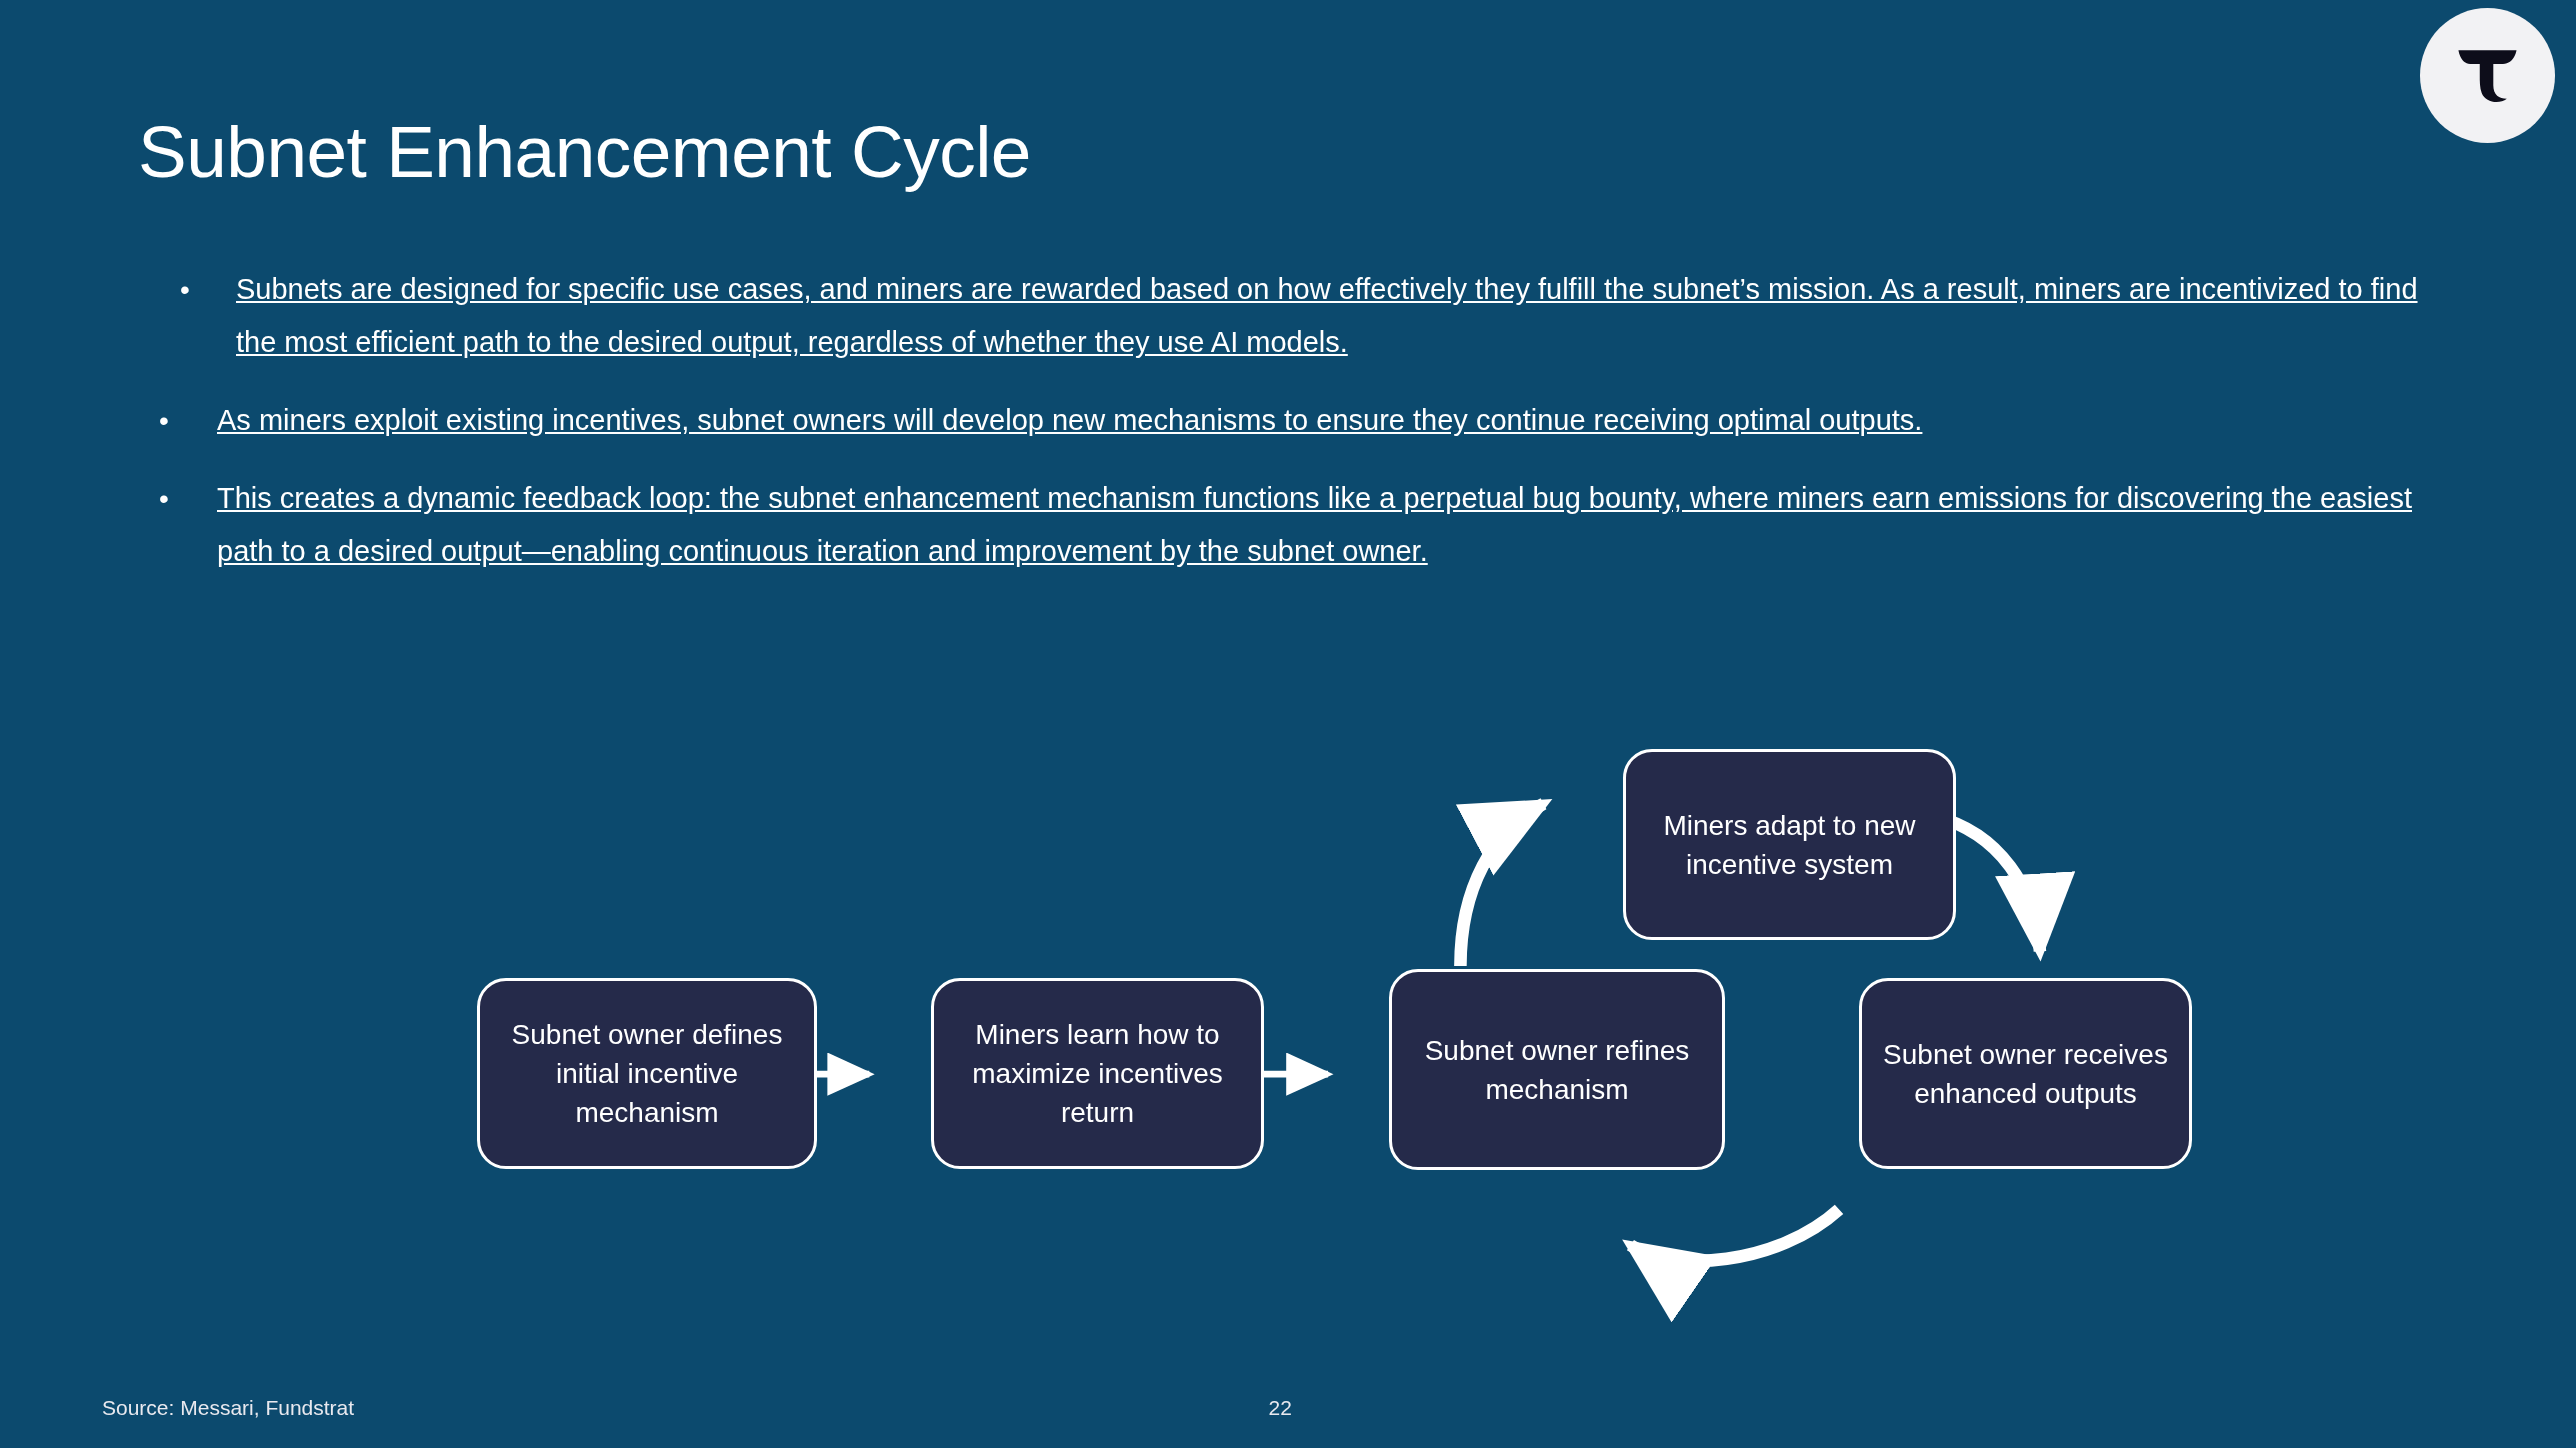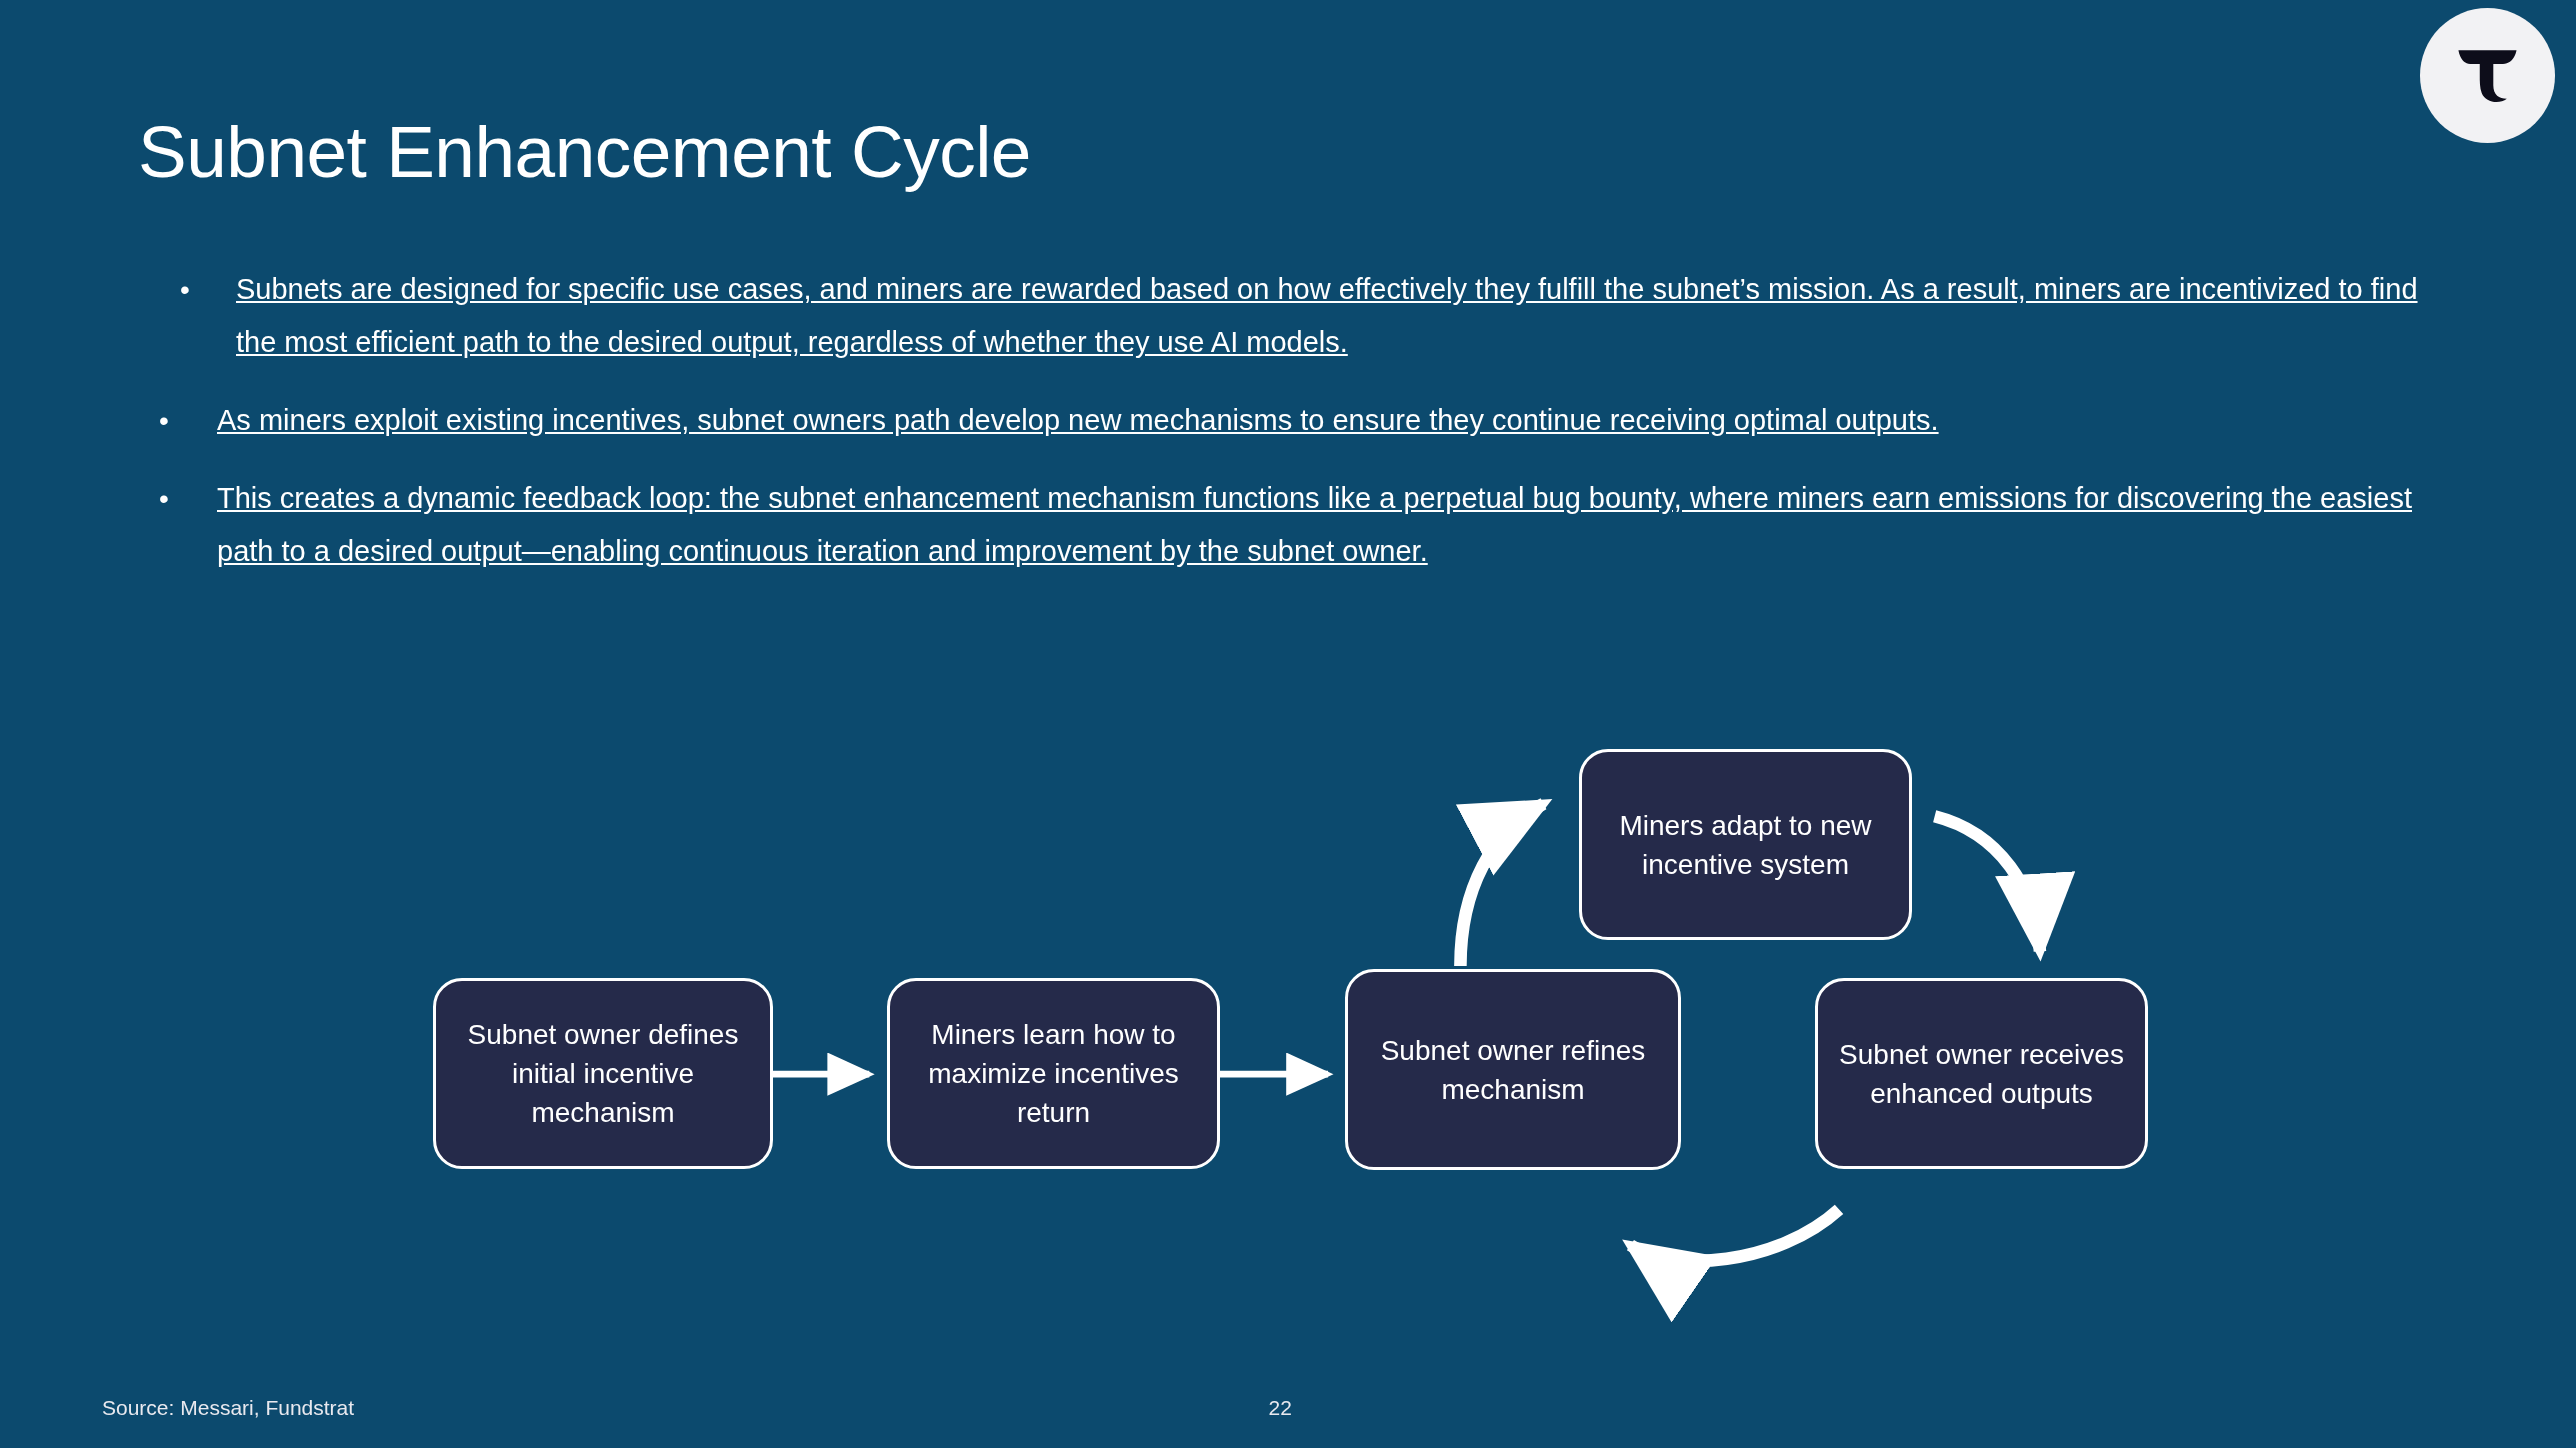--- a/index.html
+++ b/index.html
@@ -82,20 +82,21 @@
     position: absolute;
     box-sizing: border-box;
     background: #252a4a;
     border: 3.9px solid #ffffff;
     border-radius: 29px;
     display: flex;
     align-items: center;
     justify-content: center;
     text-align: center;
     padding: 9.7px 13.5px;
+    margin-left: 44px;
   }
   .node-label {
     font-size: 28px;
     line-height: 39px;
     color: #ffffff;
     font-weight: 400;
   }
 
   #node-define   { left: 433px;  top: 978px; width: 340px; height: 191px; }
   #node-learn    { left: 887px;  top: 978px; width: 333px; height: 191px; }
@@ -150,21 +151,21 @@
 
   <div id="bullets">
 
     <div class="bullet indented">
       <span class="bullet-marker">•</span>
       <div class="bullet-text">Subnets are designed for specific use cases, and miners are rewarded based on how effectively they fulfill the subnet’s mission. As a result, miners are incentivized to find the most efficient path to the desired output, regardless of whether they use AI models.</div>
     </div>
 
     <div class="bullet">
       <span class="bullet-marker">•</span>
-      <div class="bullet-text">As miners exploit existing incentives, subnet owners path develop new mechanisms to ensure they continue receiving optimal outputs.</div>
+      <div class="bullet-text">As miners exploit existing incentives, subnet owners will develop new mechanisms to ensure they continue receiving optimal outputs.</div>
     </div>
 
     <div class="bullet">
       <span class="bullet-marker">•</span>
       <div class="bullet-text">This creates a dynamic feedback loop: the subnet enhancement mechanism functions like a perpetual bug bounty, where miners earn emissions for discovering the easiest path to a desired output—enabling continuous iteration and improvement by the subnet owner.</div>
     </div>
 
   </div>
 
   <svg id="arrows" viewBox="0 0 2667 1500" width="2576" height="1449">

